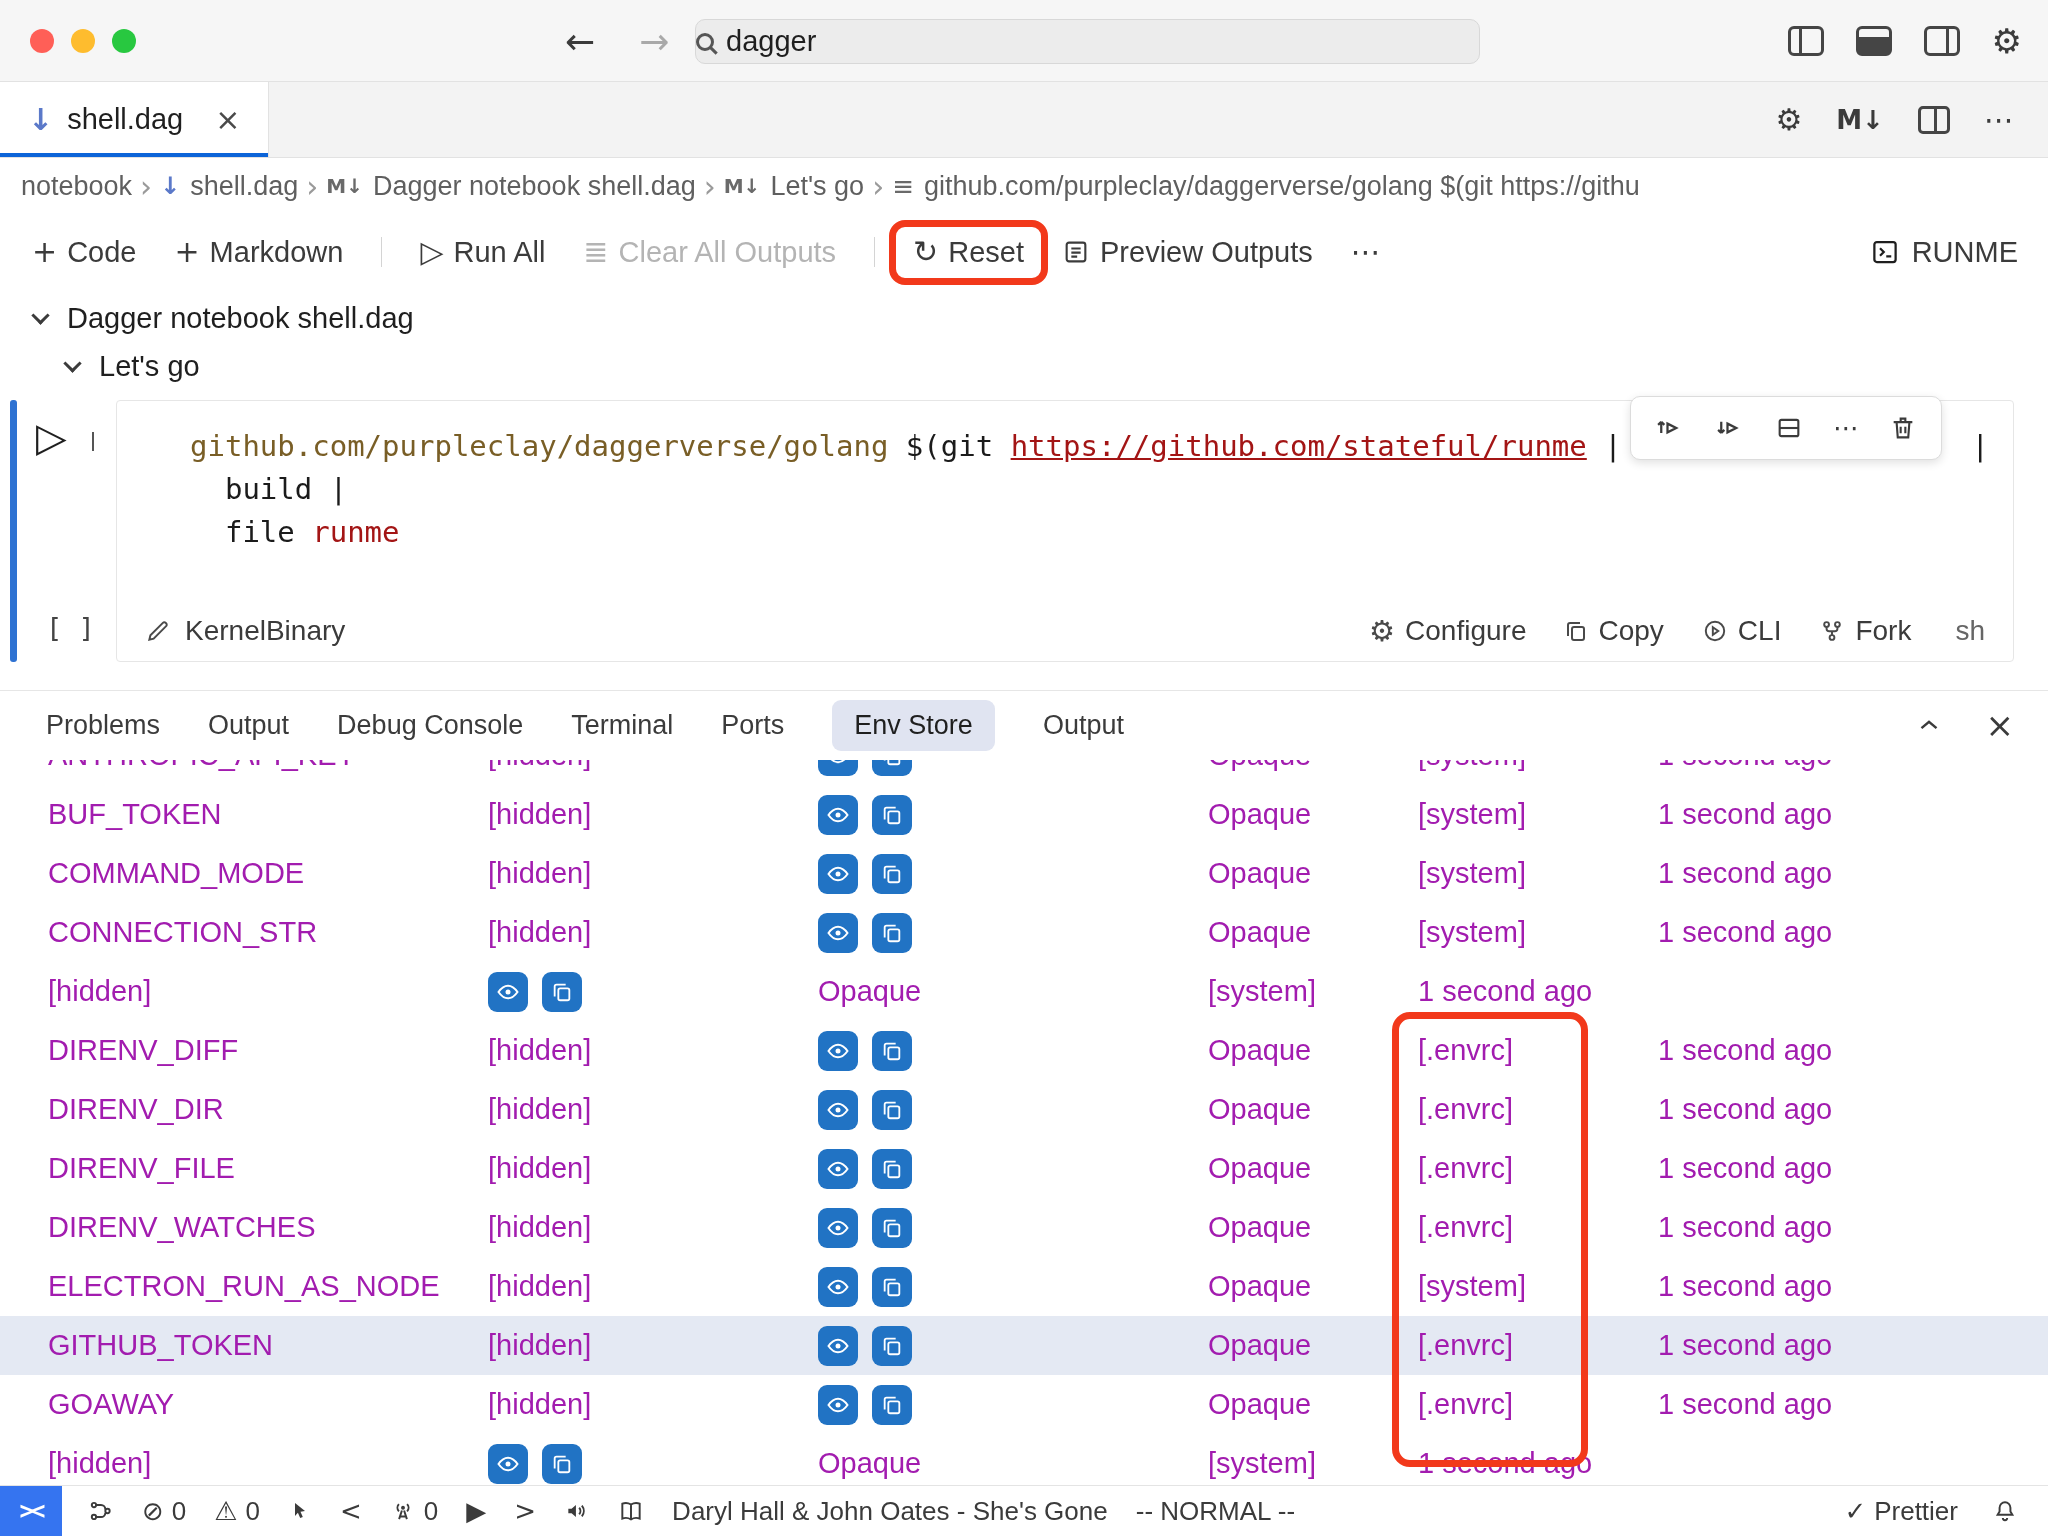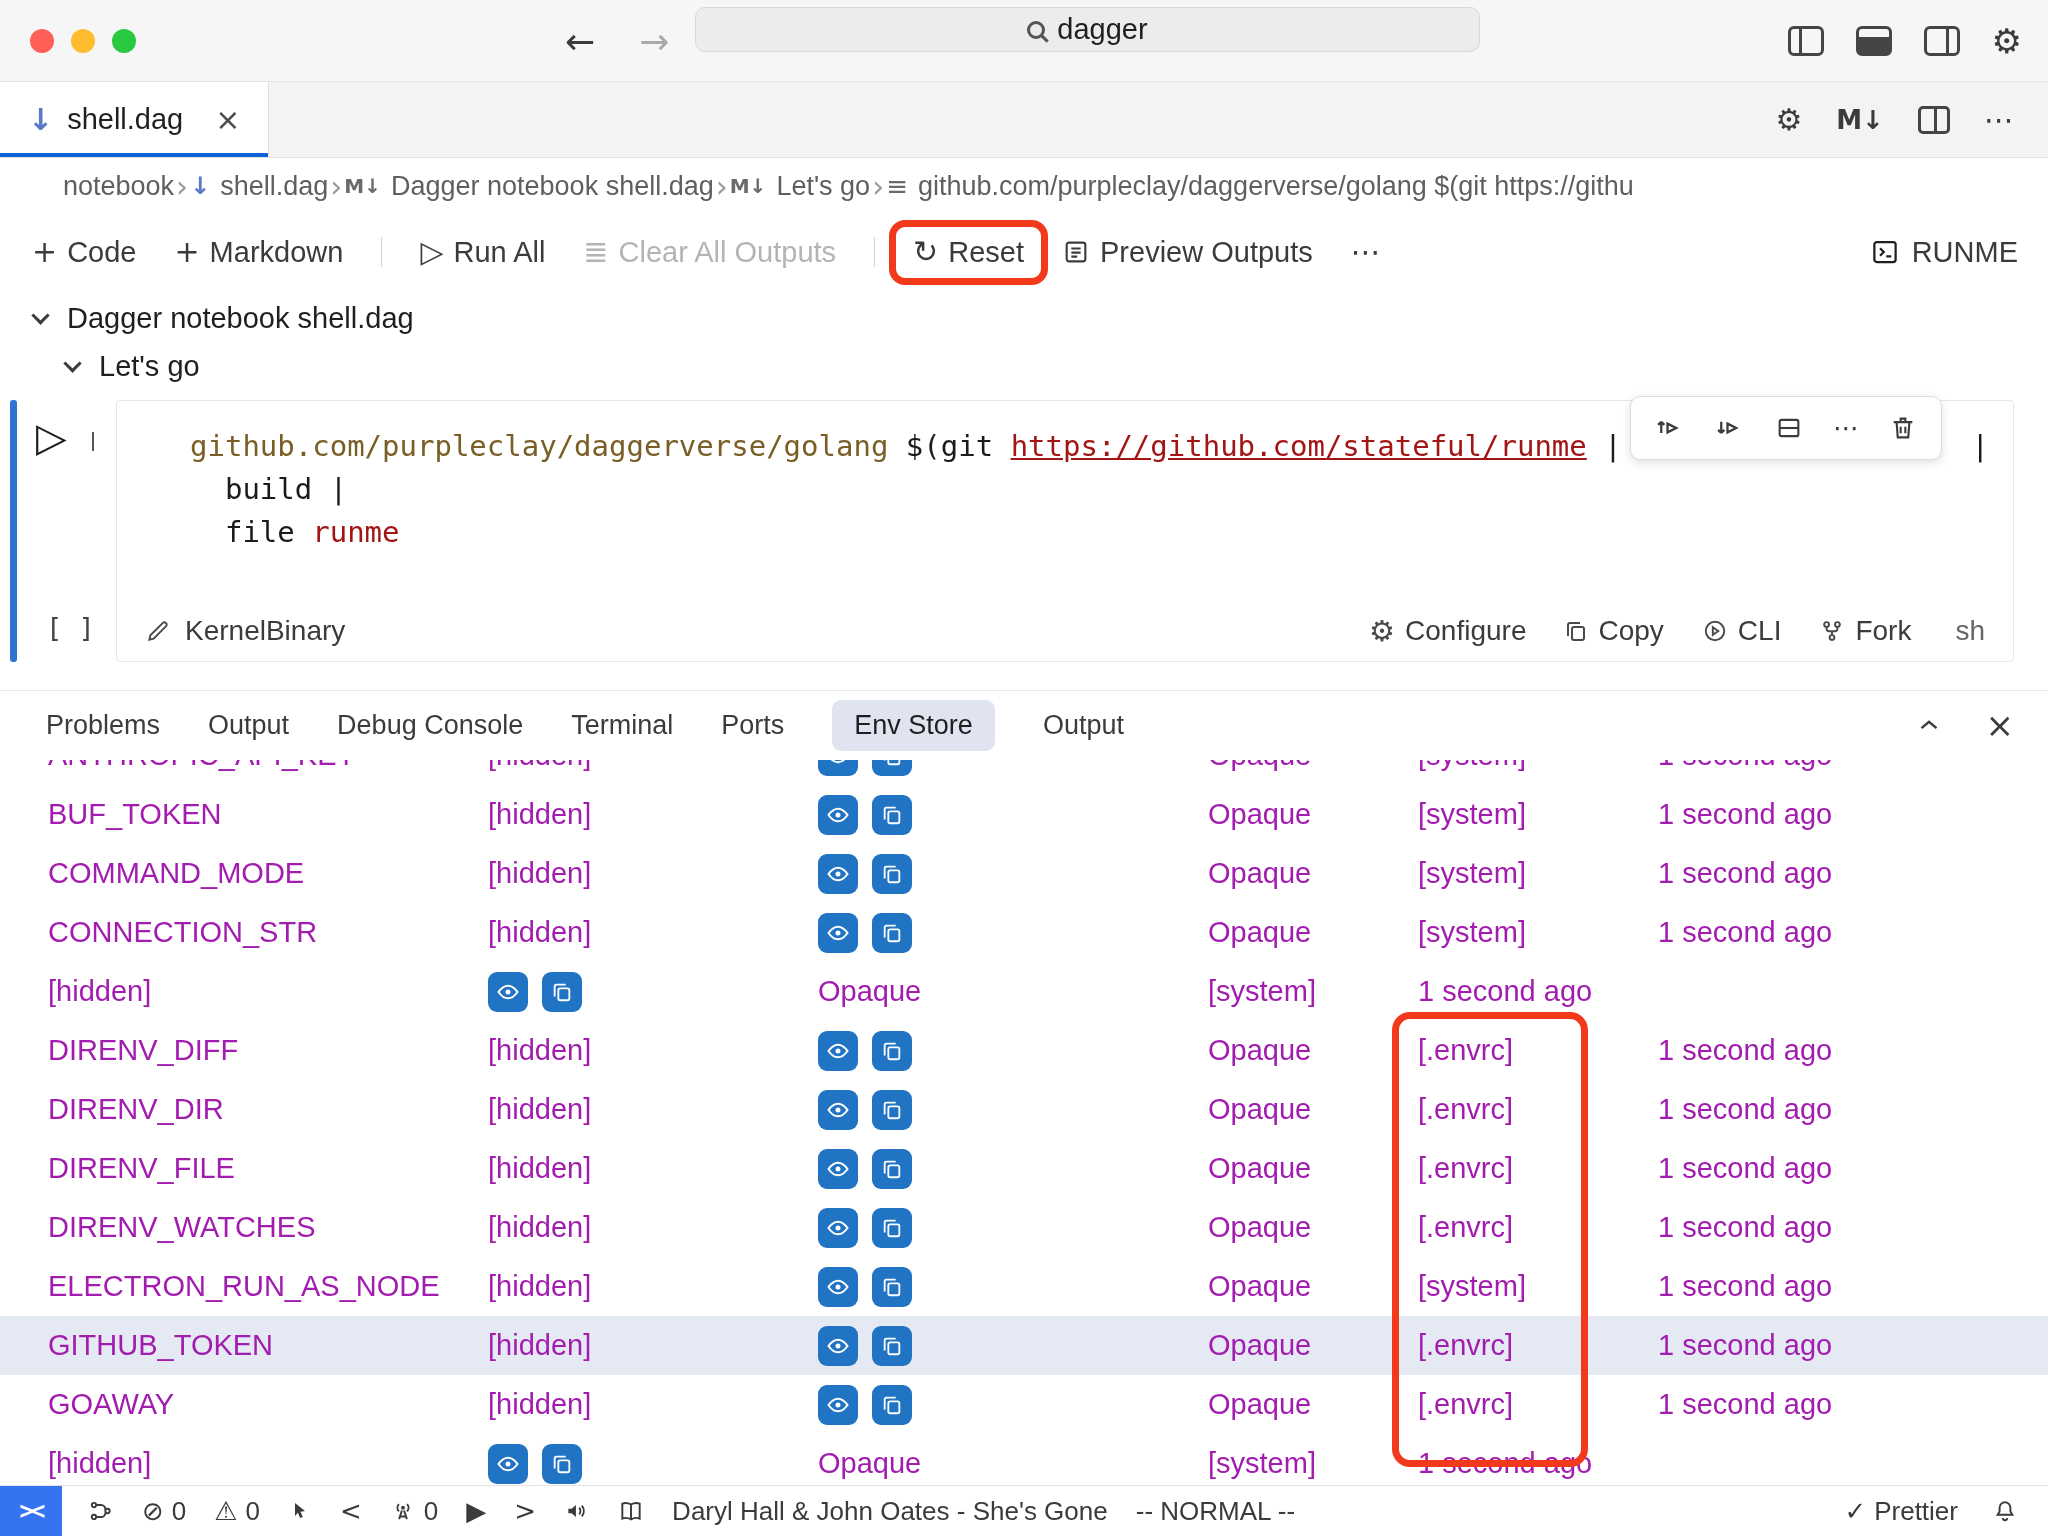--- a/index.html
+++ b/index.html
@@ -12,23 +12,23 @@
   svg { display:block; }
 
   
   #titlebar { position:absolute; left:0; top:0; width:2048px; height:82px;
     background:#f6f6f6; border-bottom:1px solid #e2e2e2; }
   .lights { position:absolute; left:30px; top:29px; display:flex; gap:17px; }
   .light { width:24px; height:24px; border-radius:50%; }
   .l-red { background:#ff5f57; } .l-yellow { background:#febc2e; } .l-green { background:#28c840; }
   #nav-arrows { position:absolute; left:565px; top:0; height:82px; display:flex; gap:44px; align-items:center; font-size:36px; }
   .arrow-back { color:#3b3b3b; } .arrow-fwd { color:#a9a9a9; }
-  .search { position:absolute; left:695px; top:7px; width:785px; height:45px;
+  .search { position:absolute; left:695px; top:19px; width:785px; height:45px;
     background:#ececec; border:1px solid #d8d8d8; border-radius:10px;
-    display:flex; align-items:center; justify-content:center; gap:12px; font-size:29px; color:#1f1f1f; }
+    display:flex; align-items:center; gap:12px; font-size:29px; color:#1f1f1f; }
   .mag { width:18px; height:18px; border:3px solid #555; border-radius:50%; position:relative; }
   .mag::after { content:""; position:absolute; width:3px; height:9px; background:#555;
     right:-4px; bottom:-7px; transform:rotate(-45deg); }
   #win-icons { position:absolute; right:26px; top:0; height:82px; display:flex; gap:32px; align-items:center; }
   .wicon { width:36px; height:30px; border:3px solid #454545; border-radius:6px; position:relative; }
   .wicon.left::before { content:""; position:absolute; left:8px; top:0; bottom:0; width:3px; background:#454545; }
   .wicon.right::before { content:""; position:absolute; right:8px; top:0; bottom:0; width:3px; background:#454545; }
   .wicon.panel::before { content:""; position:absolute; left:0; right:0; bottom:0; height:16px; background:#454545; }
   .wgear { font-size:34px; color:#3b3b3b; line-height:1; }
 
@@ -43,21 +43,21 @@
   .runme-glyph { color:#5b79c9; font-size:30px; font-weight:bold; }
   #tab-actions { margin-left:auto; display:flex; align-items:center; gap:34px; padding-right:34px; }
   .ticon { color:#3b3b3b; font-size:30px; }
   .md-glyph { font-size:26px; font-weight:bold; color:#3b3b3b; }
   .split-icon { width:32px; height:28px; border:3px solid #454545; border-radius:5px; position:relative; }
   .split-icon::before { content:""; position:absolute; left:50%; top:0; bottom:0; width:3px; background:#454545; }
 
   
   #crumbs { position:absolute; left:0; top:158px; width:2048px; height:56px; background:#fff;
     display:flex; align-items:center; overflow:hidden; }
-  #crumb-items { display:flex; gap:2px; padding-left:63px; white-space:nowrap;
+  #crumb-items { display:flex; gap:8px; padding-left:21px; white-space:nowrap;
     font-size:27px; color:#5f5f5f; }
   .bc-item { display:flex; align-items:center; gap:10px; cursor:pointer; }
   .bc-sep { color:#9a9a9a; font-size:30px; font-family:"DejaVu Sans",sans-serif; }
   .bc-ico { font-family:"DejaVu Sans",sans-serif; }
   .bc-runme { color:#5b79c9; font-weight:bold; font-size:24px; }
   .bc-md { font-size:20px; font-weight:bold; color:#6a6a6a; }
   .bc-list { font-size:26px; color:#6a6a6a; }
 
   
   #nbtoolbar { position:absolute; left:0; top:214px; width:2048px; height:76px; background:#fff;

